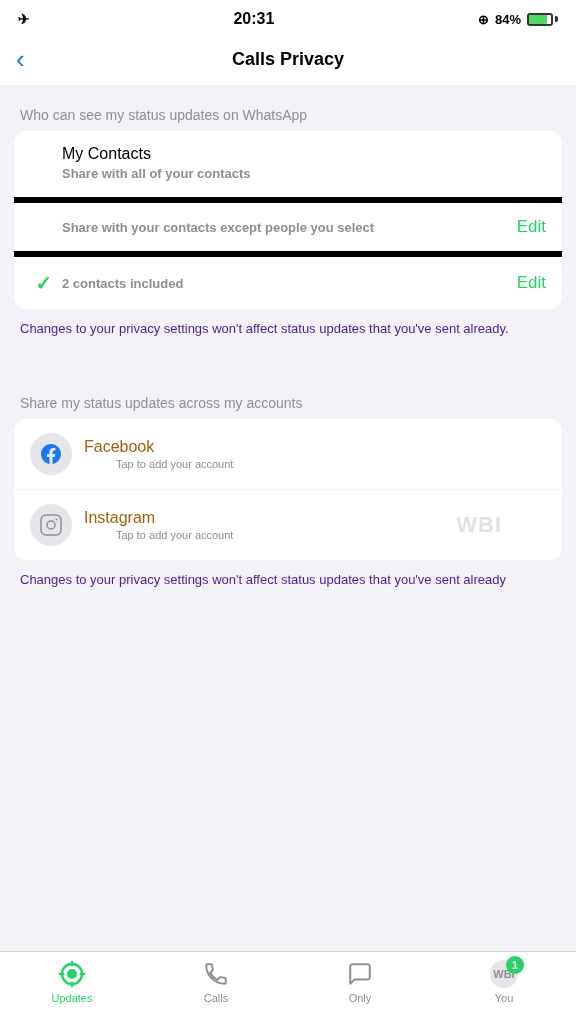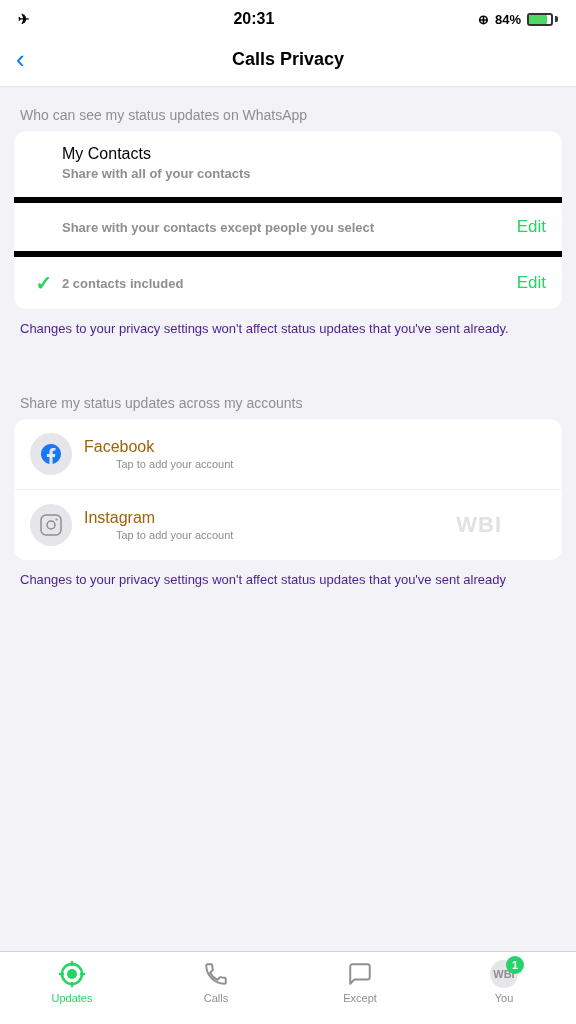--- a/index.html
+++ b/index.html
@@ -369,21 +369,21 @@
     <span class="nav-label">Calls</span>
   </div>
 
 
   <div class="nav-item">
     <div class="nav-icon">
       <svg width="26" height="26" viewBox="0 0 24 24" fill="none" stroke="#8e8e93" stroke-width="1.8">
         <path d="M21 15a2 2 0 01-2 2H7l-4 4V5a2 2 0 012-2h14a2 2 0 012 2z" stroke-linejoin="round"></path>
       </svg>
     </div>
-    <span class="nav-label">Except</span>
+    <span class="nav-label">Only</span>
   </div>
 
   <div class="nav-item">
     <div class="nav-icon">
       <div style="width:28px;height:28px;border-radius:50%;background:#e5e5ea;display:flex;align-items:center;justify-content:center;font-size:11px;font-weight:700;color:#8e8e93;">WBI</div>
       <div class="badge">1</div>
     </div>
     <span class="nav-label">You</span>
   </div>
 

